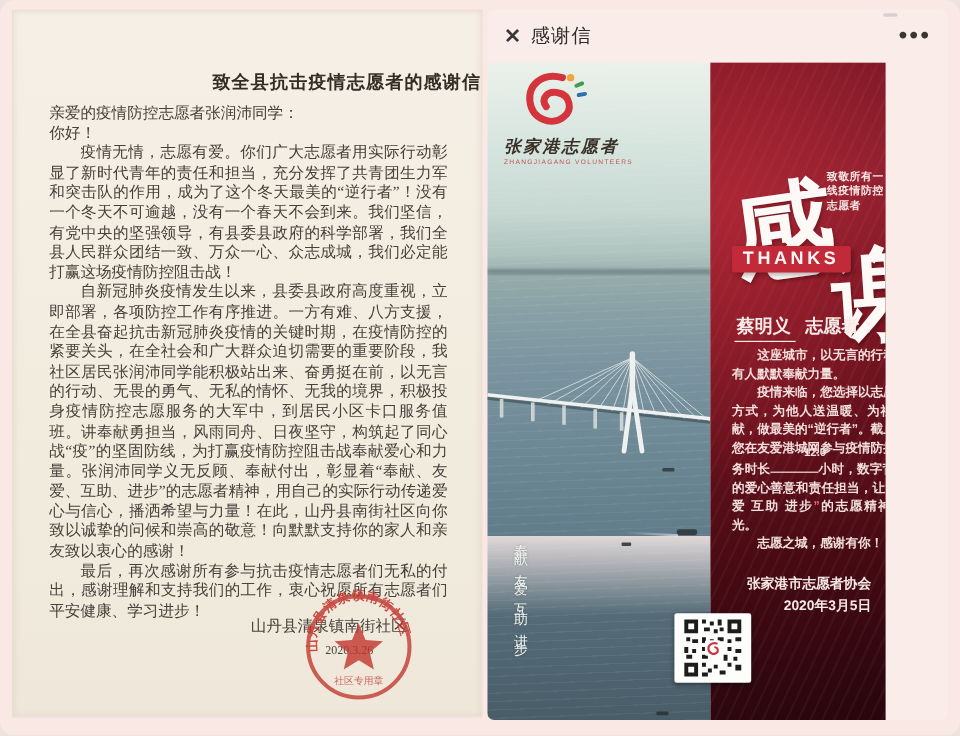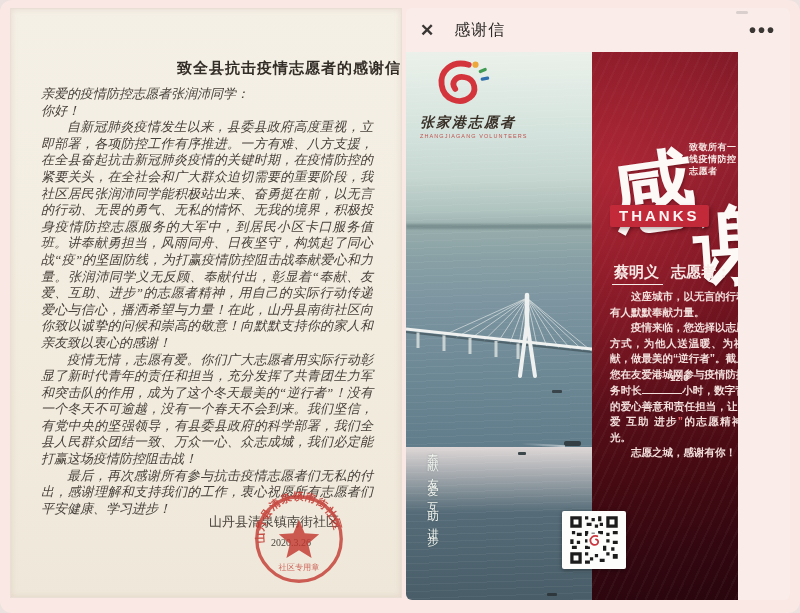--- a/index.html
+++ b/index.html
@@ -5,35 +5,35 @@
   html,body{margin:0;padding:0;background:#ece2df;font-family:"Liberation Sans",sans-serif;}
   .shot{position:relative;width:800px;height:613px;background:#fae8e5;border-radius:12px;overflow:hidden;}
 
   
   .letter{position:absolute;left:10px;top:8px;width:390px;height:588px;
     background:linear-gradient(180deg,#f5f0e6 0%,#f2ecdf 55%,#efe8da 100%);
     border:1px solid #eadfd4;box-shadow:0 0 6px rgba(190,150,140,.25) inset;}
   .letter-title{padding-top:50px;text-align:right;font-family:"Liberation Serif","DejaVu Serif",serif;
     font-size:15px;font-weight:bold;color:#332d27;letter-spacing:1px;}
   .letter-text{margin-top:8px;padding:0 28px 0 30px;font-family:"Liberation Serif","DejaVu Serif",serif;
-    font-size:13px;line-height:16.6px;color:#47413b;text-align:justify;font-style:italic;}
+    font-size:13px;line-height:16.6px;color:#47413b;text-align:justify;}
   .letter-text p{margin:0;text-indent:2em;}
   .letter-text .noindent{text-indent:0;}
   .letter-sig{position:absolute;right:62px;top:504px;font-family:"Liberation Serif","DejaVu Serif",serif;
     font-size:13px;color:#47413b;}
   .letter-date{position:absolute;right:90px;top:528px;font-family:"Liberation Serif","DejaVu Serif",serif;
     font-size:10px;color:#47413b;}
   .stamp{position:absolute;left:240px;top:482px;width:96px;height:96px;opacity:.88;}
 
   
   .phone{position:absolute;left:406px;top:8px;width:384px;height:592px;background:#f9ece9;
     border-radius:6px;overflow:hidden;}
   .appbar{position:relative;height:44px;display:flex;align-items:center;padding:0 14px;box-sizing:border-box;}
   .close-x{font-size:17px;color:#3a3634;font-weight:bold;cursor:default;}
-  .appbar-title{margin-left:20px;font-size:16px;color:#2f2b28;font-weight:500;letter-spacing:1px;}
+  .appbar-title{margin-left:8px;font-size:16px;color:#2f2b28;font-weight:500;letter-spacing:1px;}
   .more-dots{margin-left:auto;font-size:20px;color:#3a3634;font-weight:bold;letter-spacing:2px;line-height:10px;}
   .scroll-dash{position:absolute;right:42px;top:3px;width:12px;height:3px;border-radius:2px;background:#d9cfcc;}
 
   .poster{position:relative;width:332px;height:548px;overflow:hidden;}
   
   .photo{position:absolute;left:0;top:0;width:186px;height:548px;
     background:linear-gradient(180deg,#ebf1ea 0%,#e0eae4 7%,#d3e2dc 15%,#c6d6d0 23%,
       #afc3bf 29%,#95abab 33%,#88a0a5 38%,#7b94a0 46%,#6e8996 58%,#617c8a 72%,#53697527 0,
       #556c78 84%,#485d68 100%);}
   .photo .streaks{position:absolute;inset:0;
@@ -90,22 +90,22 @@
 </head>
 <body>
 
 <div class="shot">
 
   <div class="letter">
     <div class="letter-title">致全县抗击疫情志愿者的感谢信</div>
     <div class="letter-text">
       <p class="noindent">亲爱的疫情防控志愿者张润沛同学：</p>
       <p class="noindent">你好！</p>
+      <p>疫情无情，志愿有爱。你们广大志愿者用实际行动彰显了新时代青年的责任和担当，充分发挥了共青团生力军和突击队的作用，成为了这个冬天最美的“逆行者”！没有一个冬天不可逾越，没有一个春天不会到来。我们坚信，有党中央的坚强领导，有县委县政府的科学部署，我们全县人民群众团结一致、万众一心、众志成城，我们必定能打赢这场疫情防控阻击战！</p>
       <p>自新冠肺炎疫情发生以来，县委县政府高度重视，立即部署，各项防控工作有序推进。一方有难、八方支援，在全县奋起抗击新冠肺炎疫情的关键时期，在疫情防控的紧要关头，在全社会和广大群众迫切需要的重要阶段，我社区居民张润沛同学能积极站出来、奋勇挺在前，以无言的行动、无畏的勇气、无私的情怀、无我的境界，积极投身疫情防控志愿服务的大军中，到居民小区卡口服务值班。讲奉献勇担当，风雨同舟、日夜坚守，构筑起了同心战“疫”的坚固防线，为打赢疫情防控阻击战奉献爱心和力量。张润沛同学义无反顾、奉献付出，彰显着“奉献、友爱、互助、进步”的志愿者精神，用自己的实际行动传递爱心与信心，播洒希望与力量！在此，山丹县南街社区向你致以诚挚的问候和崇高的敬意！向默默支持你的家人和亲友致以衷心的感谢！</p>
-      <p>疫情无情，志愿有爱。你们广大志愿者用实际行动彰显了新时代青年的责任和担当，充分发挥了共青团生力军和突击队的作用，成为了这个冬天最美的“逆行者”！没有一个冬天不可逾越，没有一个春天不会到来。我们坚信，有党中央的坚强领导，有县委县政府的科学部署，我们全县人民群众团结一致、万众一心、众志成城，我们必定能打赢这场疫情防控阻击战！</p>
       <p>最后，再次感谢所有参与抗击疫情志愿者们无私的付出，感谢理解和支持我们的工作，衷心祝愿所有志愿者们平安健康、学习进步！</p>
     </div>
     <div class="letter-sig">山丹县清泉镇南街社区</div>
     <div class="letter-date">2020.3.26</div>
     <svg class="stamp" viewBox="0 0 100 100">
       <defs>
           <path id="arcTop" d="M 15,58 A 37,37 0 1 1 85,58"></path>
         </defs>
       <circle cx="50" cy="50" r="44" fill="none" stroke="#c23730" stroke-width="3.5" opacity=".9"></circle>
       <text font-size="11" fill="#c23730" font-weight="bold" letter-spacing="1">
@@ -178,20 +178,24 @@
       <div class="recipient">
         <span class="rname">蔡明义</span><span>志愿者：</span>
       </div>
 
       <div class="red-body">
         <p>这座城市，以无言的行动，就会有人默默奉献力量。</p>
         <p><span>疫情来临，您选择以志愿服务的方式，为他人送温暖、为社会作贡献，做最美的“逆行者”。截止目前，您在友爱港城网参与疫情防控志愿服务时长</span><span class="blank-line"><span class="hours">12.0</span></span><span>小时，数字背后，您的爱心善意和责任担当，让</span><span class="quote-red">“</span><span>奉献 友爱 互助 进步</span><span class="quote-red">”</span><span>的志愿精神闪闪发光。</span></p>
         <p>志愿之城，感谢有你！</p>
       </div>
 
+      <div class="red-sign">
+        <div>张家港市志愿者协会</div>
+        <div>2020年3月5日</div>
+      </div>
 
       <div class="qr">
         <svg viewBox="0 0 33 33">
           <rect width="33" height="33" fill="#fdfdfb"></rect>
           <g fill="#1c1c1c">
             <path d="M2,2h7v7h-7z M4,4h3v3h-3z" fill-rule="evenodd"></path>
             <path d="M24,2h7v7h-7z M26,4h3v3h-3z" fill-rule="evenodd"></path>
             <path d="M2,24h7v7h-7z M4,26h3v3h-3z" fill-rule="evenodd"></path>
             <path d="M11,2h2v2h-2z M15,3h2v2h-2z M19,2h2v3h-2z M12,6h3v2h-3z M17,7h2v2h-2z M20,6h2v2h-2z
                      M3,11h2v2h-2z M6,12h3v2h-3z M2,16h2v3h-2z M6,17h2v2h-2z M3,20h3v2h-3z

